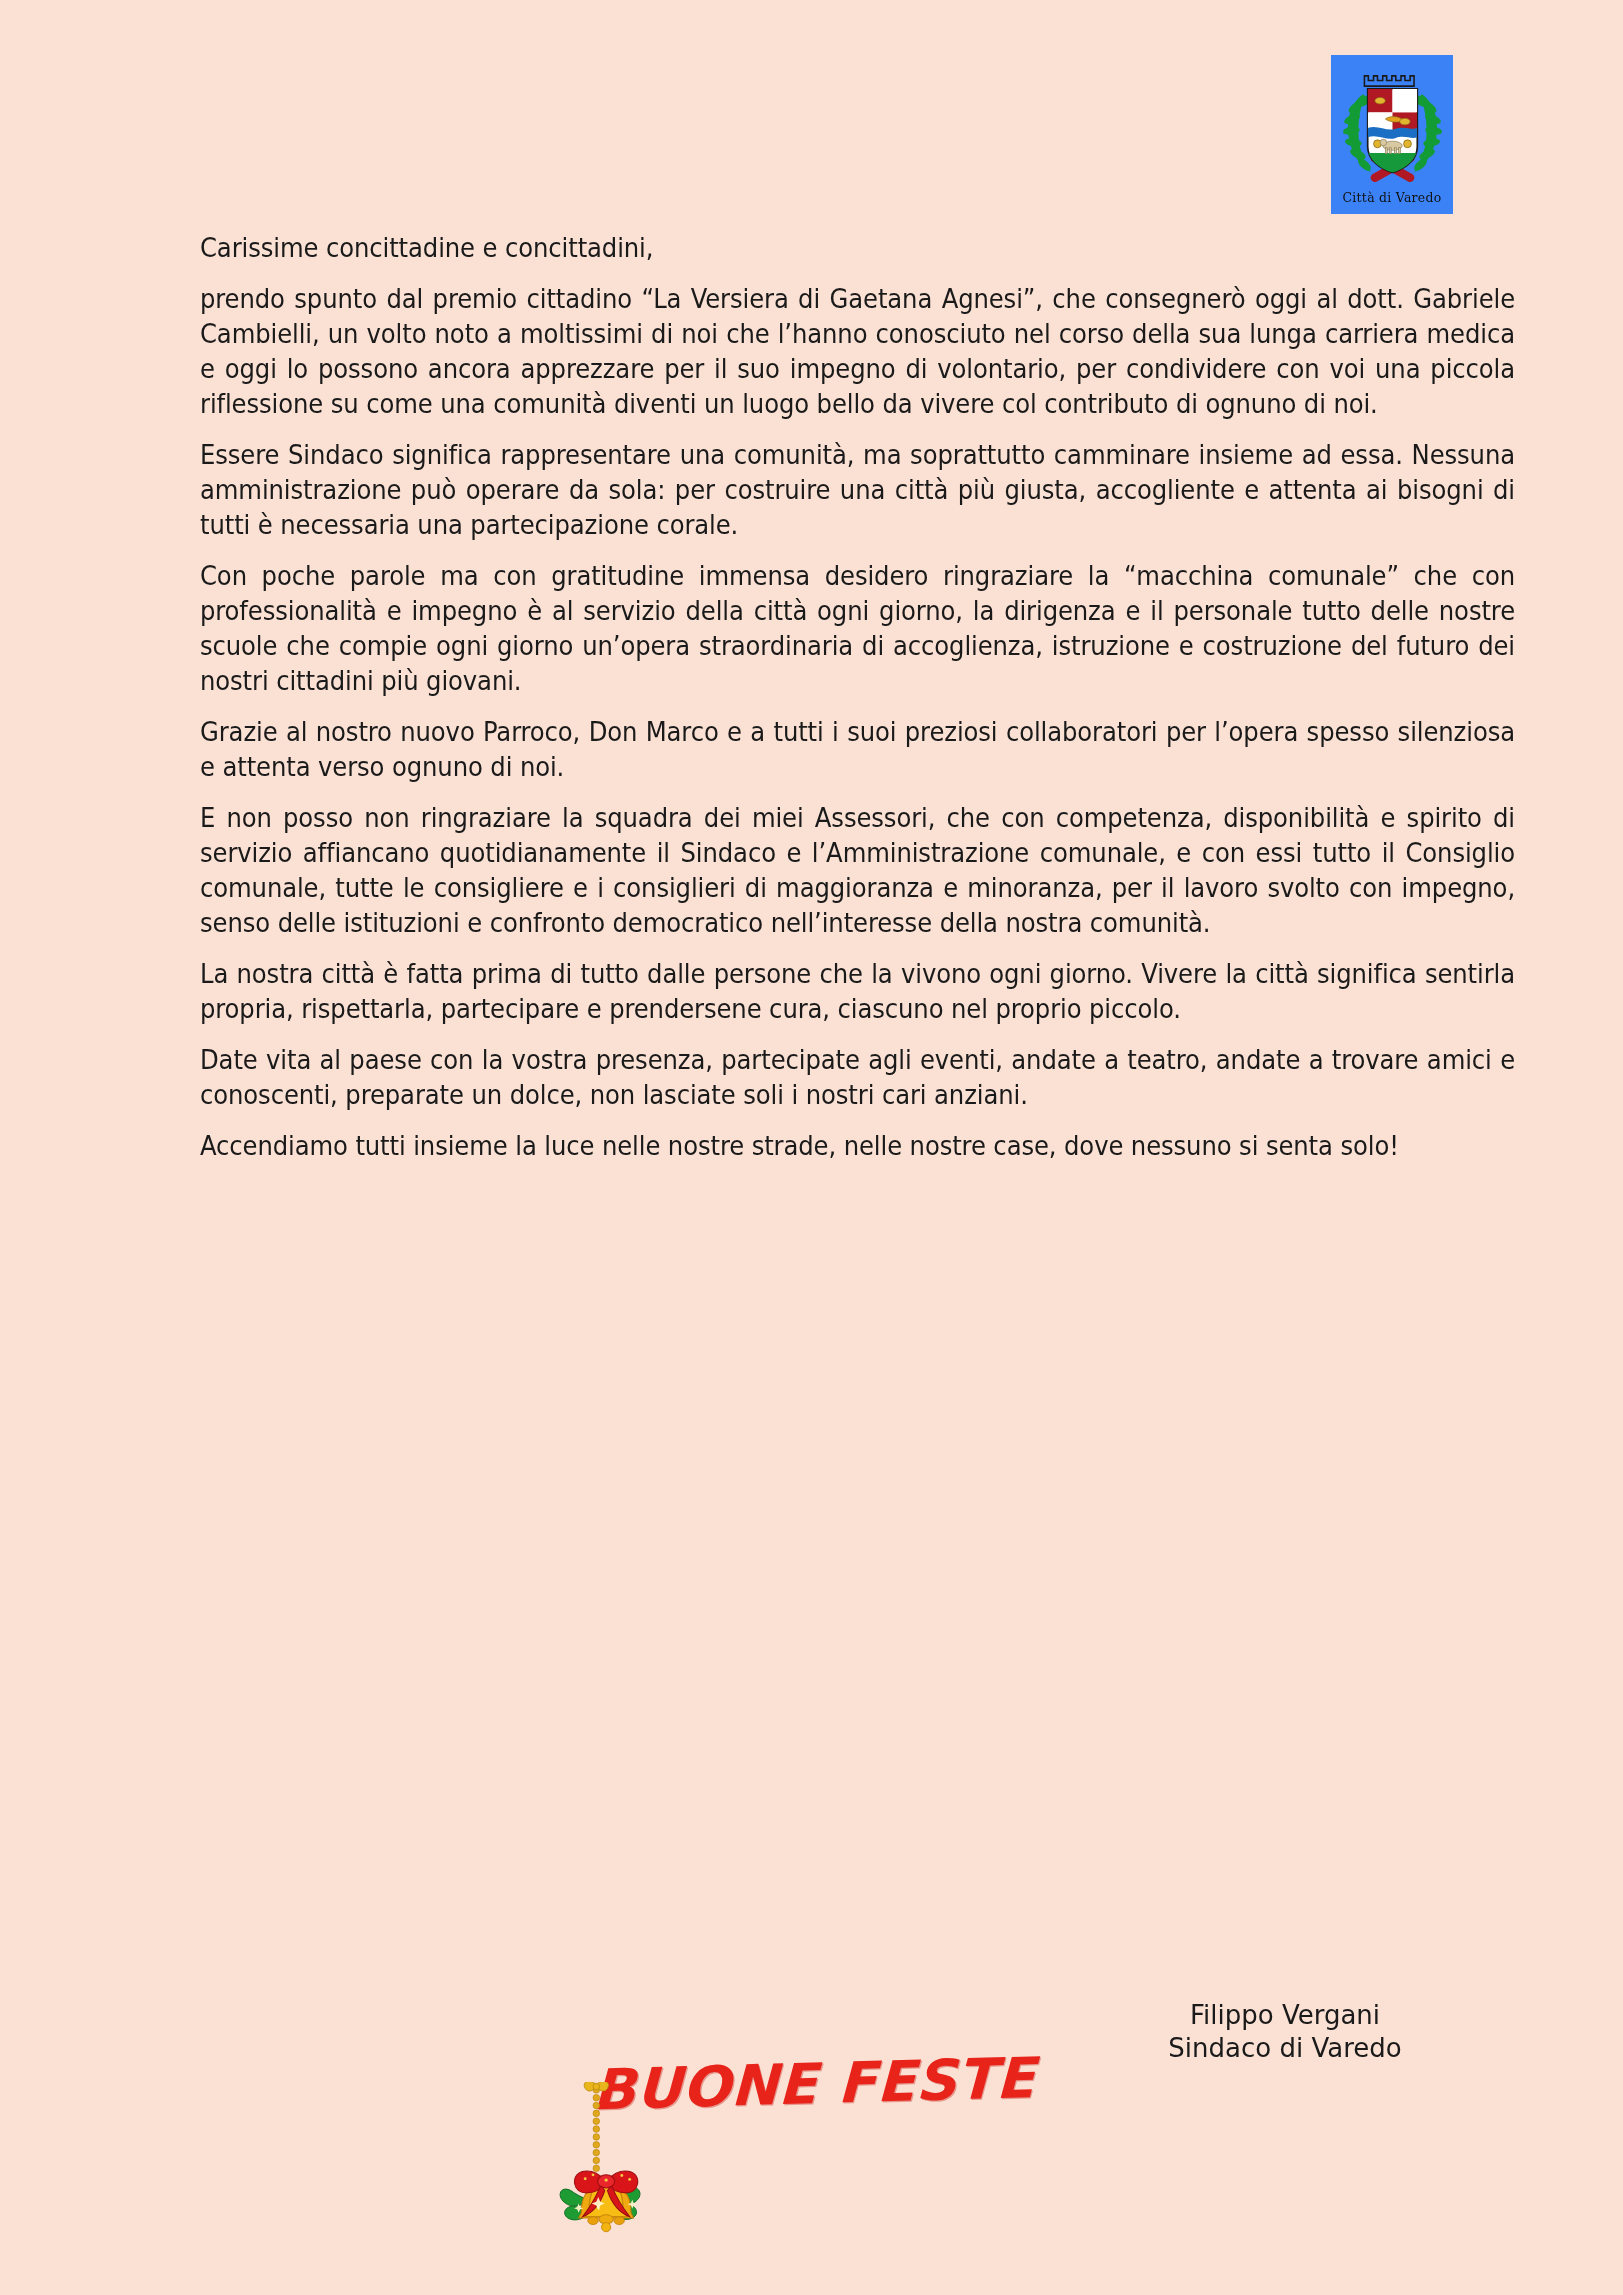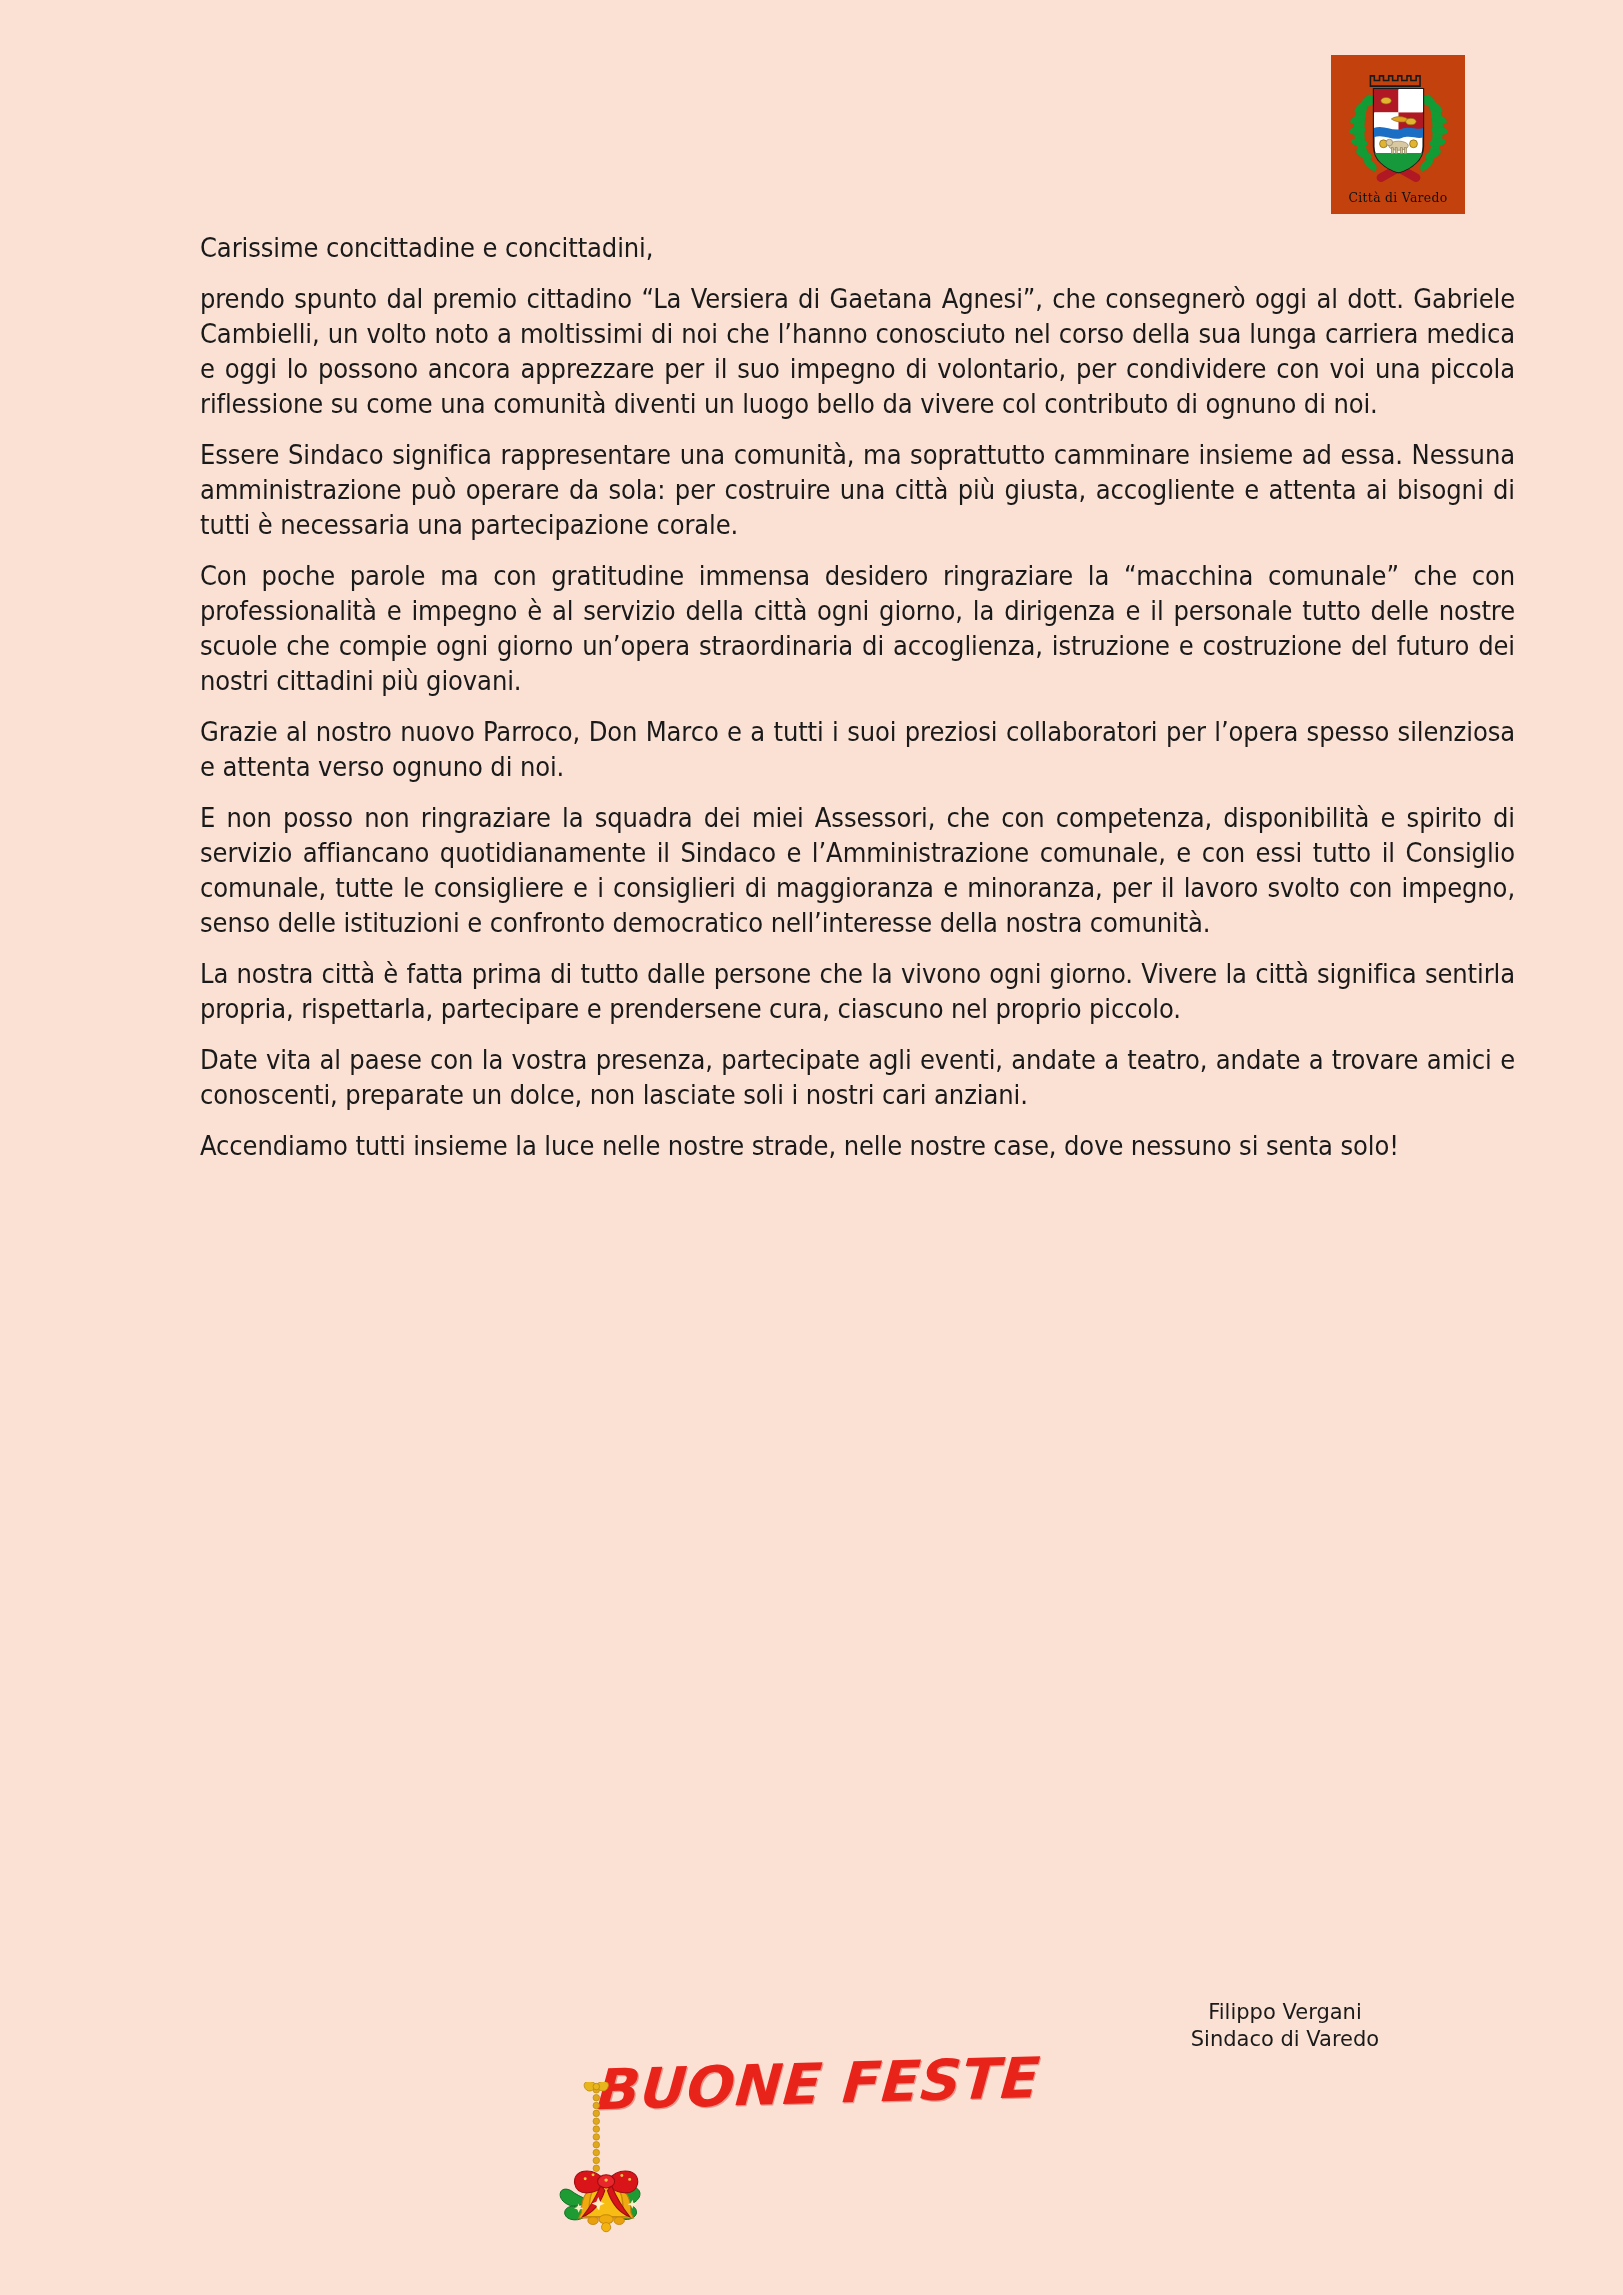--- a/index.html
+++ b/index.html
@@ -13,23 +13,23 @@
     font-family: "DejaVu Sans", sans-serif;
     overflow: hidden;
     position: relative;
   }
 
   
   .emblem-box {
     position: absolute;
     left: 1331px;
     top: 55px;
-    width: 134px;
+    width: 122px;
     height: 159px;
-    background: #c2410c;
+    background: #3b82f6;
     display: flex;
     flex-direction: column;
     align-items: center;
     justify-content: flex-start;
     box-sizing: border-box;
     padding-top: 5.2px;
   }
   .emblem-svg { display:block; }
   .emblem-caption {
     font-family: "DejaVu Serif", serif;
@@ -65,21 +65,21 @@
   
   .signature {
     position: absolute;
     left: 1102px;
     top: 1999px;
     width: 366px;
     text-align: center;
   }
   .signature div {
     font-family: "DejaVu Sans", sans-serif;
-    font-size: 21px;
+    font-size: 26px;
     line-height: 1.28;
     color: #1a1a1a;
   }
 
   
   .greeting-art {
     position: absolute;
     left: 559px;
     top: 2051px;
     width: 523px;

